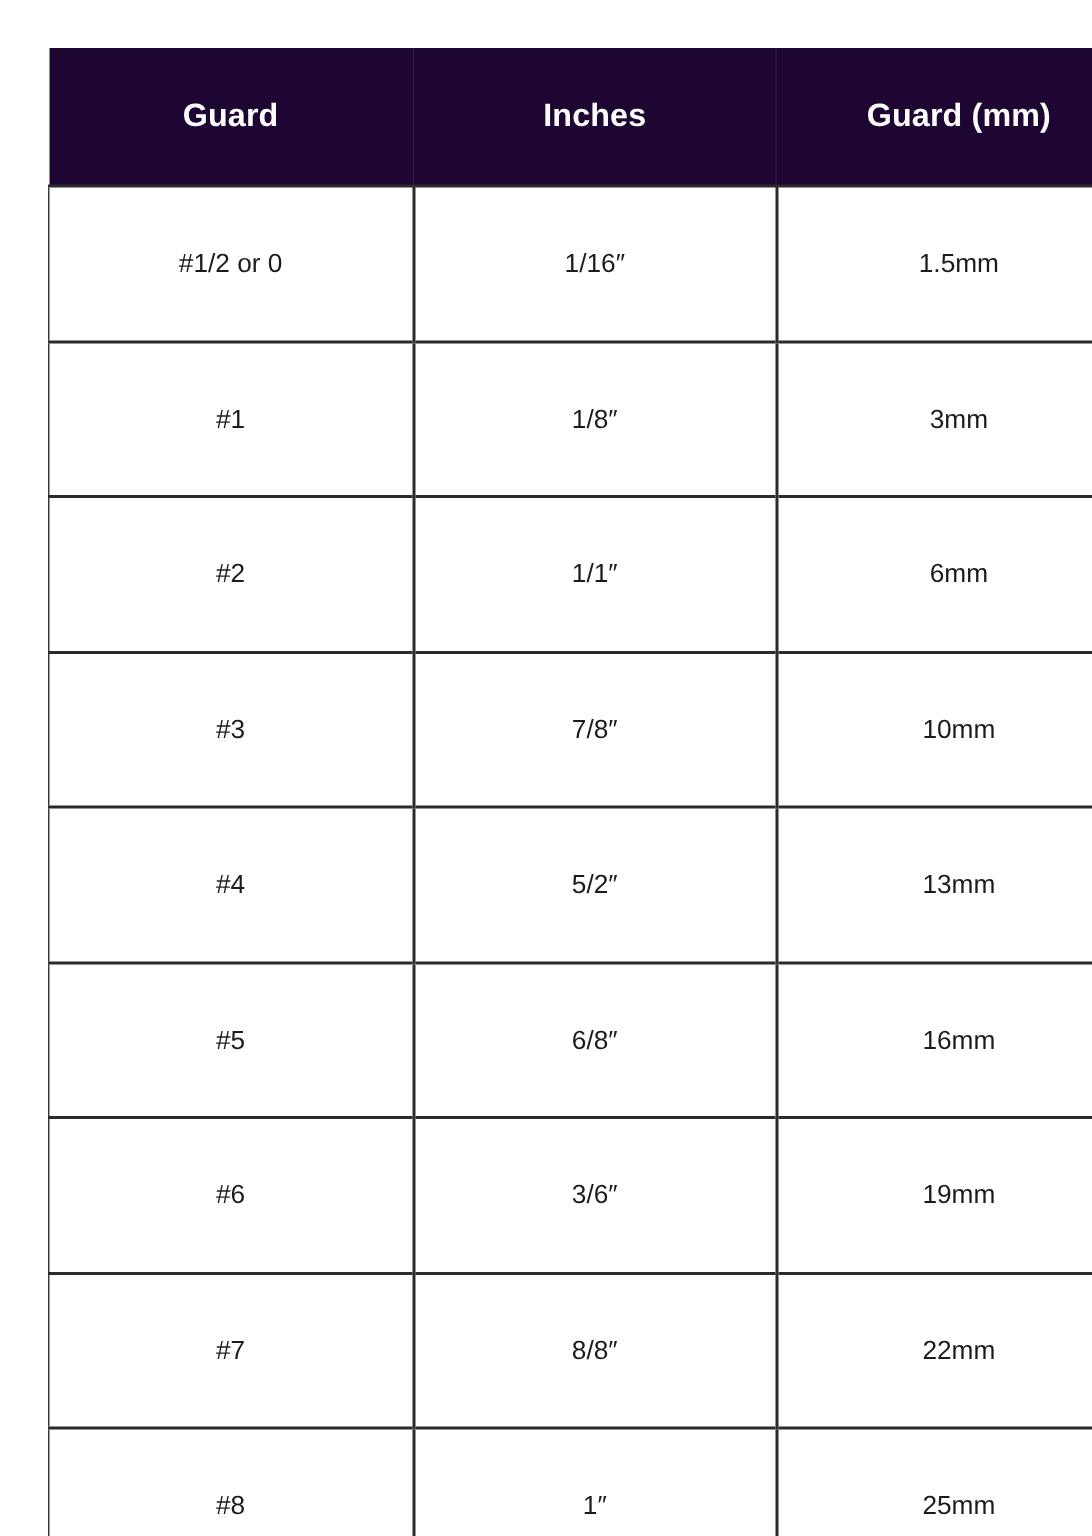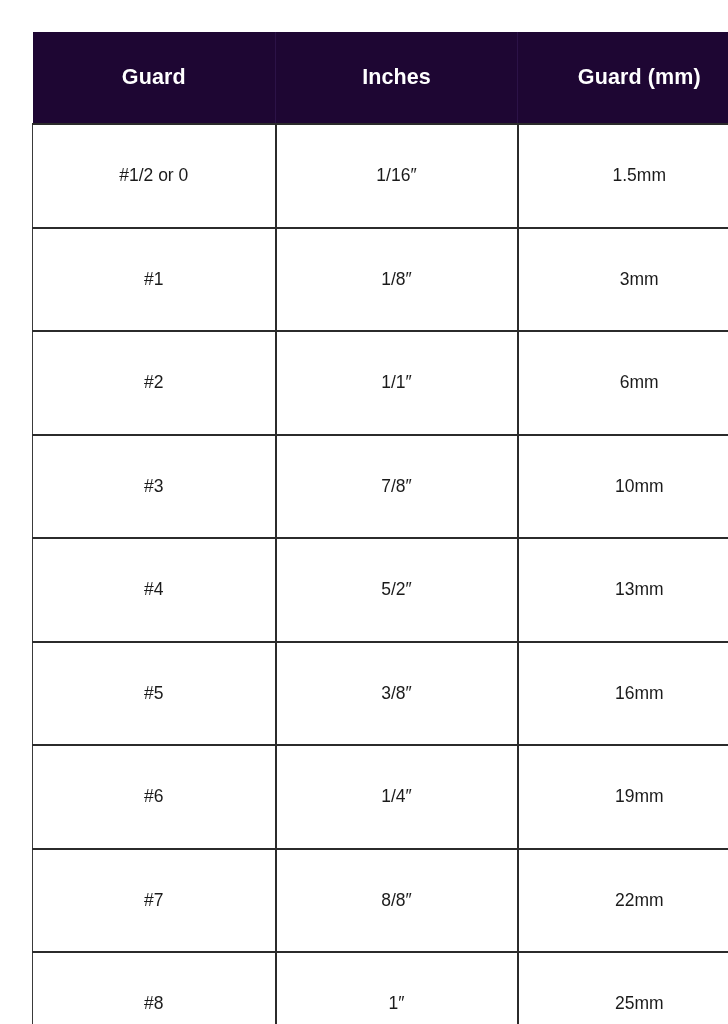--- a/index.html
+++ b/index.html
@@ -104,26 +104,26 @@
       <td class="cell-inches">7/8″</td>
       <td class="cell-size">10mm</td>
     </tr>
     <tr>
       <td class="cell-guard">#4</td>
       <td class="cell-inches">5/2″</td>
       <td class="cell-size">13mm</td>
     </tr>
     <tr>
       <td class="cell-guard">#5</td>
-      <td class="cell-inches">3/8″</td>
+      <td class="cell-inches">6/8″</td>
       <td class="cell-size">16mm</td>
     </tr>
     <tr>
       <td class="cell-guard">#6</td>
-      <td class="cell-inches">1/4″</td>
+      <td class="cell-inches">3/6″</td>
       <td class="cell-size">19mm</td>
     </tr>
     <tr>
       <td class="cell-guard">#7</td>
       <td class="cell-inches">8/8″</td>
       <td class="cell-size">22mm</td>
     </tr>
     <tr>
       <td class="cell-guard">#8</td>
       <td class="cell-inches">1″</td>

